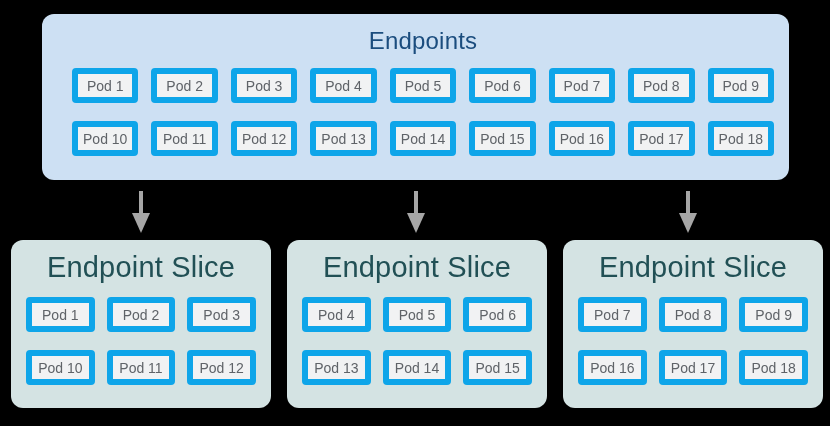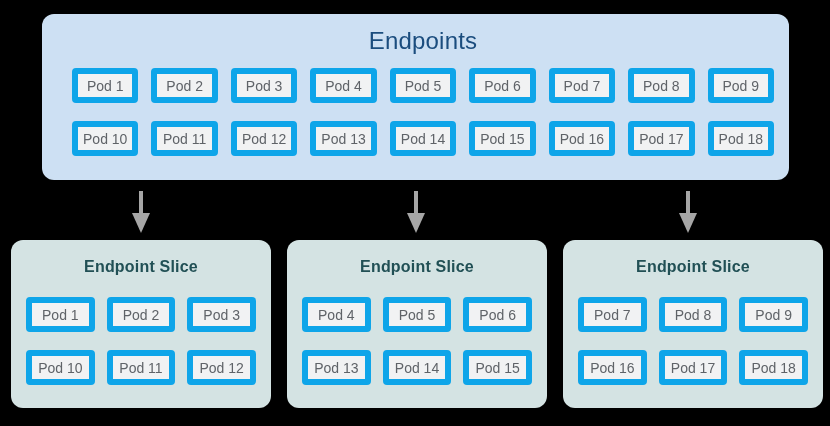--- a/index.html
+++ b/index.html
@@ -97,22 +97,22 @@
     background: #d4e3e3;
     border-radius: 12px;
     box-sizing: border-box;
     padding: 11px 15px 0 15px;
   }
   .slice-1 { left: 11px; }
   .slice-2 { left: 287px; }
   .slice-3 { left: 563px; }
   .slice-title {
     text-align: center;
-    font-size: 16px;
-    font-weight: 700;
+    font-size: 29px;
+    font-weight: 400;
     line-height: 32px;
     color: #215055;
     letter-spacing: 0.2px;
   }
   .slice-grid {
     margin-top: 14px;
     display: grid;
     grid-template-columns: repeat(3, 1fr);
     column-gap: 12px;
     row-gap: 18px;

